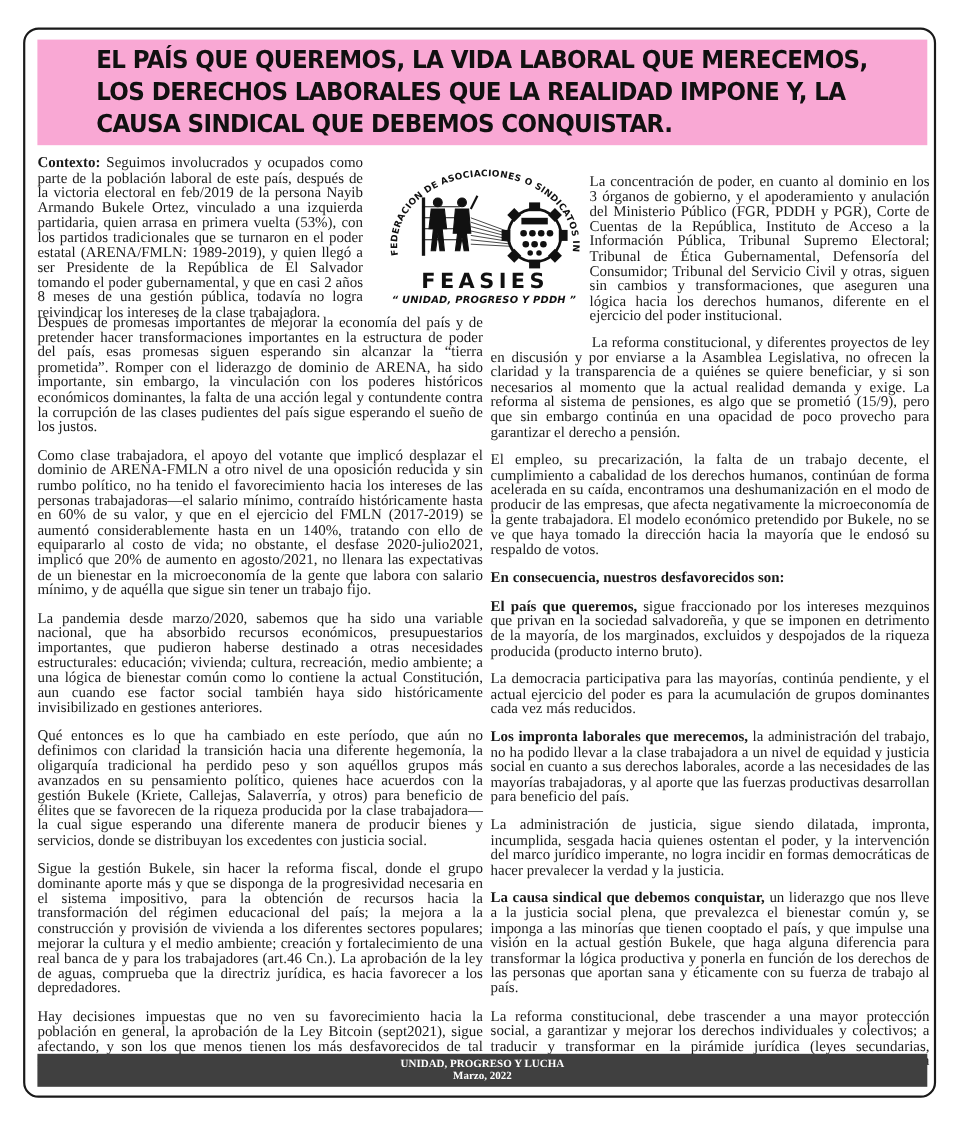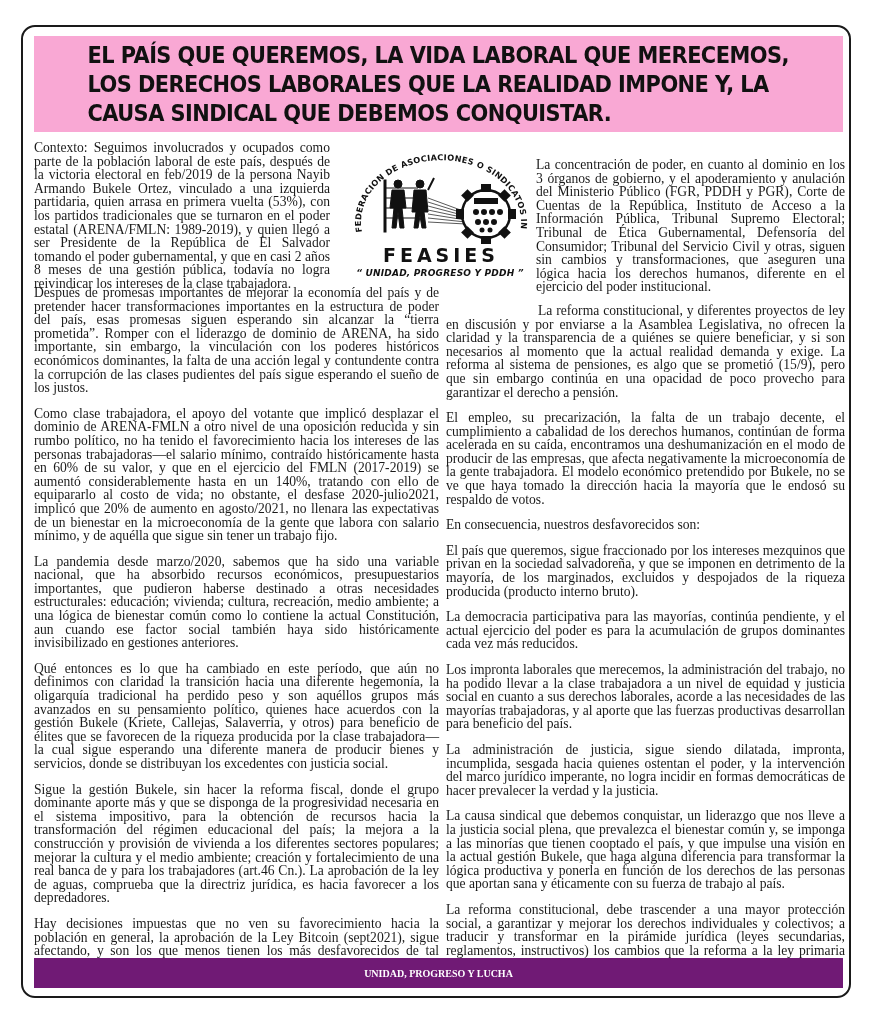--- a/index.html
+++ b/index.html
@@ -17,37 +17,37 @@
     font-family: "DejaVu Sans", sans-serif; font-weight: bold;
     font-size: 22.5px; line-height: 29px; color: #111; letter-spacing: -0.6px;
     transform: scaleX(0.93); margin: 0;
   }
   .title span { display: block; white-space: nowrap; }
   .col {
     position: absolute; font-family: "Liberation Serif", serif; font-size: 13.6px;
     line-height: 13.6px; color: #1a1a1a; text-align: justify;
   }
   .col p { margin: 0 0 12px 0; hyphens: auto; }
-  .col b { font-weight: normal; }
+  .col b { font-weight: bold; }
   .left { left: 34px; top: 141px; width: 405px; }
   .right { left: 446px; top: 158px; width: 399px; }
   .ctx { width: 296px; }
   .ctx-wrap { height: 145px; }
   .logo {
     position: absolute; left: 348px; top: 140px; width: 186px; height: 140px;
   }
   .logo svg { width: 186px; height: 140px; }
   .motto {
     position: absolute; left: 340px; top: 268px; width: 200px; text-align: center;
     font-family: "DejaVu Sans", sans-serif; font-weight: bold; font-style: italic;
     font-size: 9px; color: #111; letter-spacing: 0.2px;
   }
   .footer {
     position: absolute; left: 34px; top: 958px; width: 809px; height: 30px;
-    background: #701a75; color: #ffffff; text-align: center;
+    background: #404040; color: #ffffff; text-align: center;
     font-family: "Liberation Serif", serif; font-weight: bold; font-size: 10px; line-height: 11px;
     display: flex; flex-direction: column; justify-content: center;
   }
 </style>
 </head>
 <body>
 
 <div class="frame"></div>
 
 <div class="title-box">
@@ -142,13 +142,14 @@
   <p><b>El país que queremos,</b><span> sigue fraccionado por los intereses mezquinos que privan en la sociedad salvadoreña, y que se imponen en detrimento de la mayoría, de los marginados, excluidos y despojados de la riqueza producida (producto interno bruto).</span></p>
   <p>La democracia participativa para las mayorías, continúa pendiente, y el actual ejercicio del poder es para la acumulación de grupos dominantes cada vez más reducidos.</p>
   <p><b>Los impronta laborales que merecemos,</b><span> la administración del trabajo, no ha podido llevar a la clase trabajadora a un nivel de equidad y justicia social en cuanto a sus derechos laborales, acorde a las necesidades de las mayorías trabajadoras, y al aporte que las fuerzas productivas desarrollan para beneficio del país.</span></p>
   <p>La administración de justicia, sigue siendo dilatada, impronta, incumplida, sesgada hacia quienes ostentan el poder, y la intervención del marco jurídico imperante, no logra incidir en formas democráticas de hacer prevalecer la verdad y la justicia.</p>
   <p><b>La causa sindical que debemos conquistar,</b><span> un liderazgo que nos lleve a la justicia social plena, que prevalezca el bienestar común y, se imponga a las minorías que tienen cooptado el país, y que impulse una visión en la actual gestión Bukele, que haga alguna diferencia para transformar la lógica productiva y ponerla en función de los derechos de las personas que aportan sana y éticamente con su fuerza de trabajo al país.</span></p>
   <p>La reforma constitucional, debe trascender a una mayor protección social, a garantizar y mejorar los derechos individuales y colectivos; a traducir y transformar en la pirámide jurídica (leyes secundarias, reglamentos, instructivos) los cambios que la reforma a la ley primaria discutida y aprobada en democracia participativa, habría de mandatar.</p>
 </div>
 
 <div class="footer">
   <div>UNIDAD, PROGRESO Y LUCHA</div>
+  <div>Marzo, 2022</div>
 </div>
 
 </body></html>

